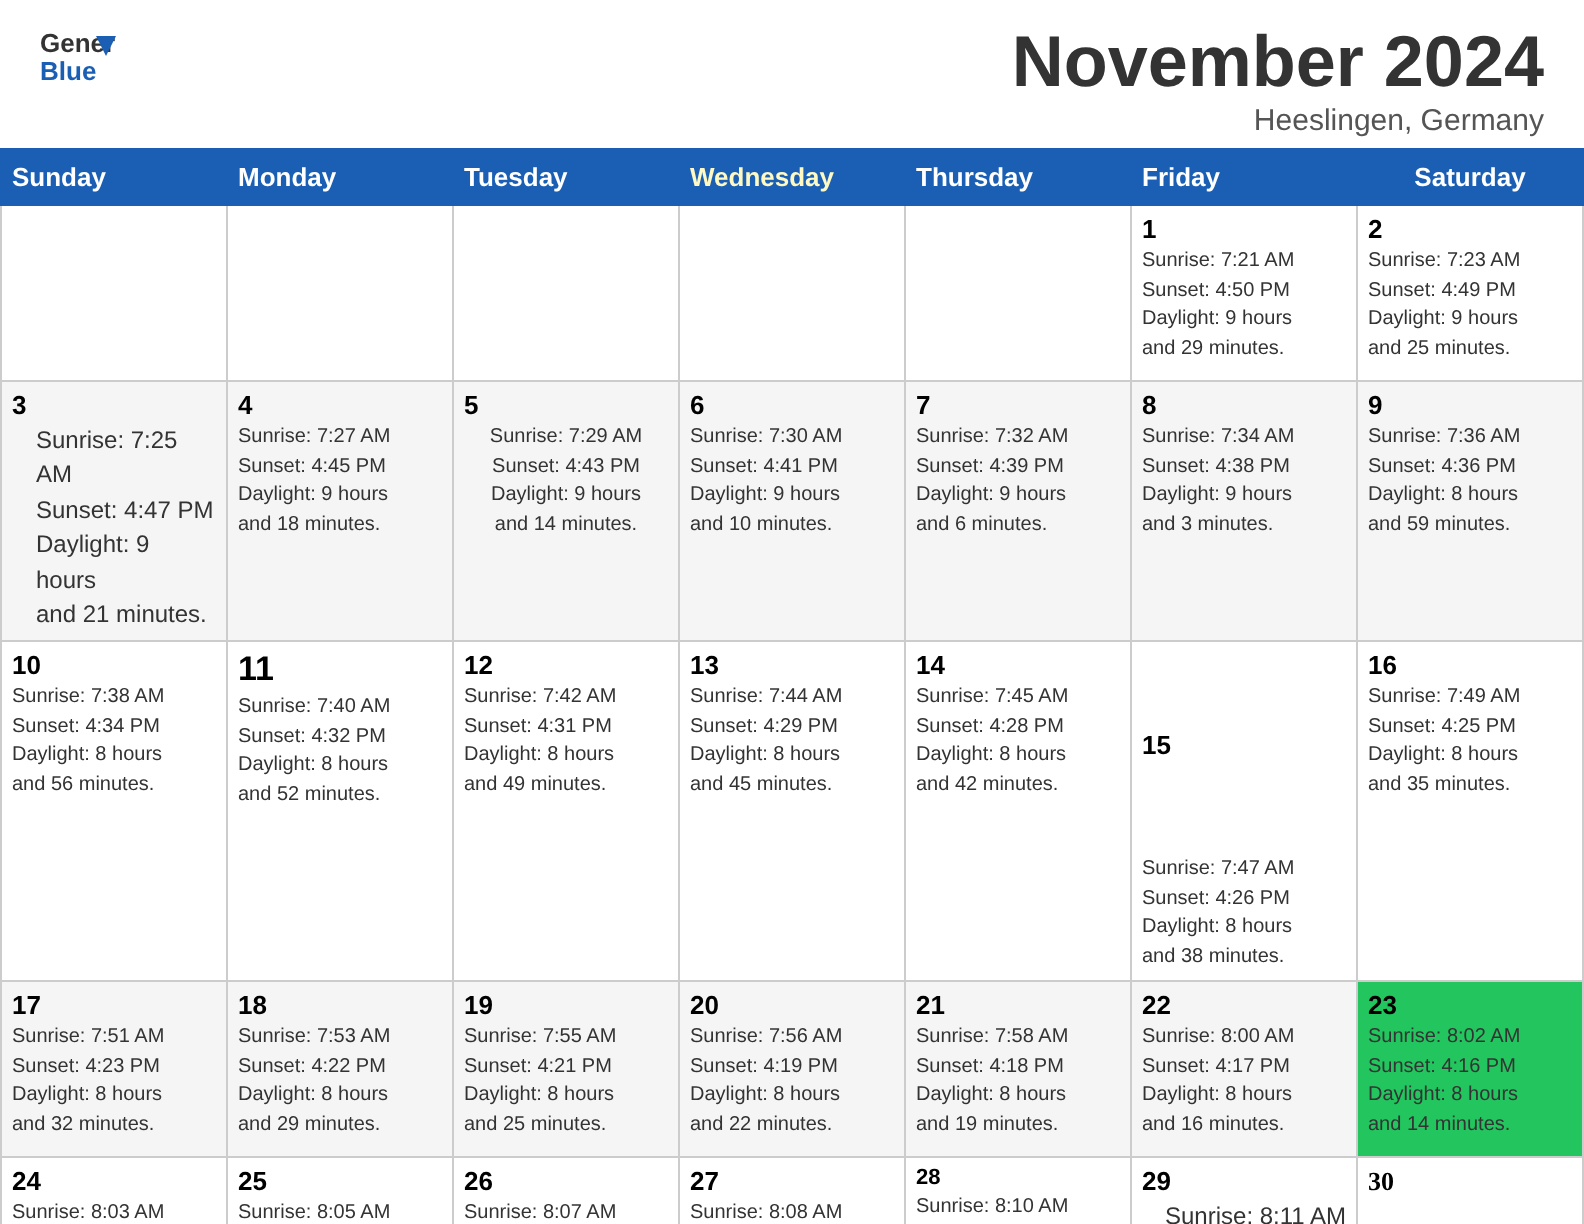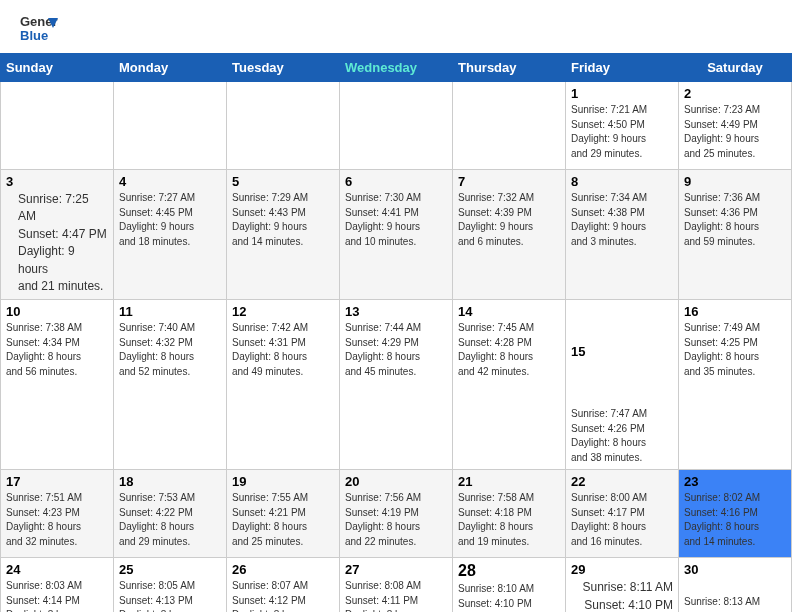--- a/index.html
+++ b/index.html
@@ -9,29 +9,33 @@
 <body>
 
 <div style="padding: 10px 20px 5px 20px; display: flex; align-items: flex-start; justify-content: space-between;">
   <div style="display: flex; align-items: center;">
     <svg width="38" height="38" viewBox="0 0 38 38">
       <text x="0" y="16" font-size="13" font-weight="bold" fill="#333">General</text>
       <text x="0" y="30" font-size="13" font-weight="bold" fill="#1a5fb4">Blue</text>
       <polygon points="28,8 38,8 33,18" fill="#1a5fb4"></polygon>
     </svg>
   </div>
+  <div style="text-align: right;">
+    <div style="font-size: 36px; font-weight: bold; color: #333; font-family: Arial, sans-serif;">November 2024</div>
+    <div style="font-size: 15px; color: #555; font-family: Arial, sans-serif;">Heeslingen, Germany</div>
+  </div>
 </div>
 
 <table id="cal-table" style="width: 100%; border-collapse: collapse; table-layout: fixed; font-family: Arial, sans-serif;">
   <thead id="cal-head">
   <tr>
         <th style="background: rgb(26, 95, 180); color: white; text-align: left; padding: 6px 5px; font-size: 13px; font-weight: bold; border: 1px solid rgb(26, 95, 180);">Sunday</th>
         <th style="background: rgb(26, 95, 180); color: white; text-align: left; padding: 6px 5px; font-size: 13px; font-weight: bold; border: 1px solid rgb(26, 95, 180);">Monday</th>
         <th style="background: rgb(26, 95, 180); color: white; text-align: left; padding: 6px 5px; font-size: 13px; font-weight: bold; border: 1px solid rgb(26, 95, 180);">Tuesday</th>
-        <th style="background: rgb(26, 95, 180); color: #5eead4; text-align: left; padding: 6px 5px; font-size: 13px; font-weight: bold; border: 1px solid rgb(26, 95, 180);">Wednesday</th>
+        <th style="background: rgb(26, 95, 180); color: #fef9c3; text-align: left; padding: 6px 5px; font-size: 13px; font-weight: bold; border: 1px solid rgb(26, 95, 180);">Wednesday</th>
         <th style="background: rgb(26, 95, 180); color: white; text-align: left; padding: 6px 5px; font-size: 13px; font-weight: bold; border: 1px solid rgb(26, 95, 180);">Thursday</th>
         <th style="background: rgb(26, 95, 180); color: white; text-align: left; padding: 6px 5px; font-size: 13px; font-weight: bold; border: 1px solid rgb(26, 95, 180);">Friday</th>
         <th style="background: rgb(26, 95, 180); color: #ffffff; text-align: center; padding: 6px 5px; font-size: 13px; font-weight: bold; border: 1px solid rgb(26, 95, 180);">Saturday</th>
       </tr>
     </thead>
   <tbody id="cal-body">
   <tr>
         <td style="border: 1px solid rgb(204, 204, 204); vertical-align: top; padding: 4px 5px; font-size: 10.5px; height: 88px; background: rgb(255, 255, 255);"></td>
         <td style="border: 1px solid rgb(204, 204, 204); vertical-align: top; padding: 4px 5px; font-size: 10.5px; height: 88px; background: rgb(255, 255, 255);"></td>
         <td style="border: 1px solid rgb(204, 204, 204); vertical-align: top; padding: 4px 5px; font-size: 10.5px; height: 88px; background: rgb(255, 255, 255);"></td>
@@ -62,21 +66,21 @@
         </td>
         <td style="border: 1px solid rgb(204, 204, 204); vertical-align: top; padding: 4px 5px; font-size: 10.5px; height: 88px; background: rgb(245, 245, 245);">
           <span style="font-weight: bold; font-size: 13px; display: block; margin-bottom: 2px;">4</span>
           <div style="font-size: 10px; line-height: 1.45; color: rgb(51, 51, 51); white-space: pre-line;">Sunrise: 7:27 AM
 Sunset: 4:45 PM
 Daylight: 9 hours
 and 18 minutes.</div>
         </td>
         <td style="border: 1px solid rgb(204, 204, 204); vertical-align: top; padding: 4px 5px; font-size: 10.5px; height: 88px; background: rgb(245, 245, 245);">
           <span style="font-weight: bold; font-size: 13px; display: block; margin-bottom: 2px;">5</span>
-          <div style="font-size: 10px; line-height: 1.45; color: rgb(51, 51, 51); white-space: pre-line;">Sunrise: 7:29 AM
+          <div style="font-size: 10px; line-height: 1.45; color: rgb(51, 51, 51); white-space: pre-line; text-align: center;">Sunrise: 7:29 AM
 Sunset: 4:43 PM
 Daylight: 9 hours
 and 14 minutes.</div>
         </td>
         <td style="border: 1px solid rgb(204, 204, 204); vertical-align: top; padding: 4px 5px; font-size: 10.5px; height: 88px; background: rgb(245, 245, 245);">
           <span style="font-weight: bold; font-size: 13px; display: block; margin-bottom: 2px;">6</span>
           <div style="font-size: 10px; line-height: 1.45; color: rgb(51, 51, 51); white-space: pre-line;">Sunrise: 7:30 AM
 Sunset: 4:41 PM
 Daylight: 9 hours
 and 10 minutes.</div>
@@ -105,21 +109,21 @@
       </tr>
       <tr>
         <td style="border: 1px solid rgb(204, 204, 204); vertical-align: top; padding: 4px 5px; font-size: 10.5px; height: 88px; background: rgb(255, 255, 255);">
           <span style="font-weight: bold; font-size: 13px; display: block; margin-bottom: 2px;">10</span>
           <div style="font-size: 10px; line-height: 1.45; color: rgb(51, 51, 51); white-space: pre-line;">Sunrise: 7:38 AM
 Sunset: 4:34 PM
 Daylight: 8 hours
 and 56 minutes.</div>
         </td>
         <td style="border: 1px solid rgb(204, 204, 204); vertical-align: top; padding: 4px 5px; font-size: 10.5px; height: 88px; background: rgb(255, 255, 255);">
-          <span style="font-weight: bold; font-size: 13px; display: block; margin-bottom: 2px;">11</span>
+          <span style="font-weight: bold; font-size: 17px; display: block; margin-bottom: 2px;">11</span>
           <div style="font-size: 10px; line-height: 1.45; color: rgb(51, 51, 51); white-space: pre-line;">Sunrise: 7:40 AM
 Sunset: 4:32 PM
 Daylight: 8 hours
 and 52 minutes.</div>
         </td>
         <td style="border: 1px solid rgb(204, 204, 204); vertical-align: top; padding: 4px 5px; font-size: 10.5px; height: 88px; background: rgb(255, 255, 255);">
           <span style="font-weight: bold; font-size: 13px; display: block; margin-bottom: 2px;">12</span>
           <div style="font-size: 10px; line-height: 1.45; color: rgb(51, 51, 51); white-space: pre-line;">Sunrise: 7:42 AM
 Sunset: 4:31 PM
 Daylight: 8 hours
@@ -190,21 +194,21 @@
 Daylight: 8 hours
 and 19 minutes.</div>
         </td>
         <td style="border: 1px solid rgb(204, 204, 204); vertical-align: top; padding: 4px 5px; font-size: 10.5px; height: 88px; background: rgb(245, 245, 245);">
           <span style="font-weight: bold; font-size: 13px; display: block; margin-bottom: 2px;">22</span>
           <div style="font-size: 10px; line-height: 1.45; color: rgb(51, 51, 51); white-space: pre-line;">Sunrise: 8:00 AM
 Sunset: 4:17 PM
 Daylight: 8 hours
 and 16 minutes.</div>
         </td>
-        <td style="border: 1px solid rgb(204, 204, 204); vertical-align: top; padding: 4px 5px; font-size: 10.5px; height: 88px; background: #3b82f6;">
+        <td style="border: 1px solid rgb(204, 204, 204); vertical-align: top; padding: 4px 5px; font-size: 10.5px; height: 88px; background: #22c55e;">
           <span style="font-weight: bold; font-size: 13px; display: block; margin-bottom: 2px;">23</span>
           <div style="font-size: 10px; line-height: 1.45; color: rgb(51, 51, 51); white-space: pre-line;">Sunrise: 8:02 AM
 Sunset: 4:16 PM
 Daylight: 8 hours
 and 14 minutes.</div>
         </td>
       </tr>
       <tr>
         <td style="border: 1px solid rgb(204, 204, 204); vertical-align: top; padding: 4px 5px; font-size: 10.5px; height: 88px; background: rgb(255, 255, 255);">
           <span style="font-weight: bold; font-size: 13px; display: block; margin-bottom: 2px;">24</span>
@@ -228,35 +232,35 @@
 and 5 minutes.</div>
         </td>
         <td style="border: 1px solid rgb(204, 204, 204); vertical-align: top; padding: 4px 5px; font-size: 10.5px; height: 88px; background: rgb(255, 255, 255);">
           <span style="font-weight: bold; font-size: 13px; display: block; margin-bottom: 2px;">27</span>
           <div style="font-size: 10px; line-height: 1.45; color: rgb(51, 51, 51); white-space: pre-line;">Sunrise: 8:08 AM
 Sunset: 4:11 PM
 Daylight: 8 hours
 and 3 minutes.</div>
         </td>
         <td style="border: 1px solid rgb(204, 204, 204); vertical-align: top; padding: 4px 5px; font-size: 10.5px; height: 88px; background: rgb(255, 255, 255);">
-          <span style="font-weight: bold; font-size: 16px; display: block; margin-bottom: 2px;">28</span>
+          <span style="font-weight: bold; font-size: 11px; display: block; margin-bottom: 2px;">28</span>
           <div style="font-size: 10px; line-height: 1.45; color: rgb(51, 51, 51); white-space: pre-line;">Sunrise: 8:10 AM
 Sunset: 4:10 PM
 Daylight: 8 hours
 and 0 minutes.</div>
         </td>
         <td style="border: 1px solid rgb(204, 204, 204); vertical-align: top; padding: 4px 5px; font-size: 10.5px; height: 88px; background: rgb(255, 255, 255);">
           <span style="font-weight: bold; font-size: 13px; display: block; margin-bottom: 2px;">29</span>
           <div style="font-size: 12px; line-height: 1.45; color: rgb(51, 51, 51); white-space: pre-line; text-align: right;">Sunrise: 8:11 AM
 Sunset: 4:10 PM
 Daylight: 7 hours
 and 58 minutes.</div>
         </td>
         <td style="border: 1px solid rgb(204, 204, 204); vertical-align: top; padding: 4px 5px; font-size: 10.5px; height: 88px; background: rgb(255, 255, 255);">
-          <span style="font-weight: bold; font-size: 13px; display: block; margin-bottom: 18px;">30</span>
+          <span style="font-weight: bold; font-size: 13px; display: block; margin-bottom: 18px; font-family: Liberation Serif, serif;">30</span>
           <div style="font-size: 10px; line-height: 1.45; color: rgb(51, 51, 51); white-space: pre-line;">Sunrise: 8:13 AM
 Sunset: 4:09 PM
 Daylight: 7 hours
 and 55 minutes.</div>
         </td>
       </tr>
     </tbody>
 </table>
 
 </body></html>

